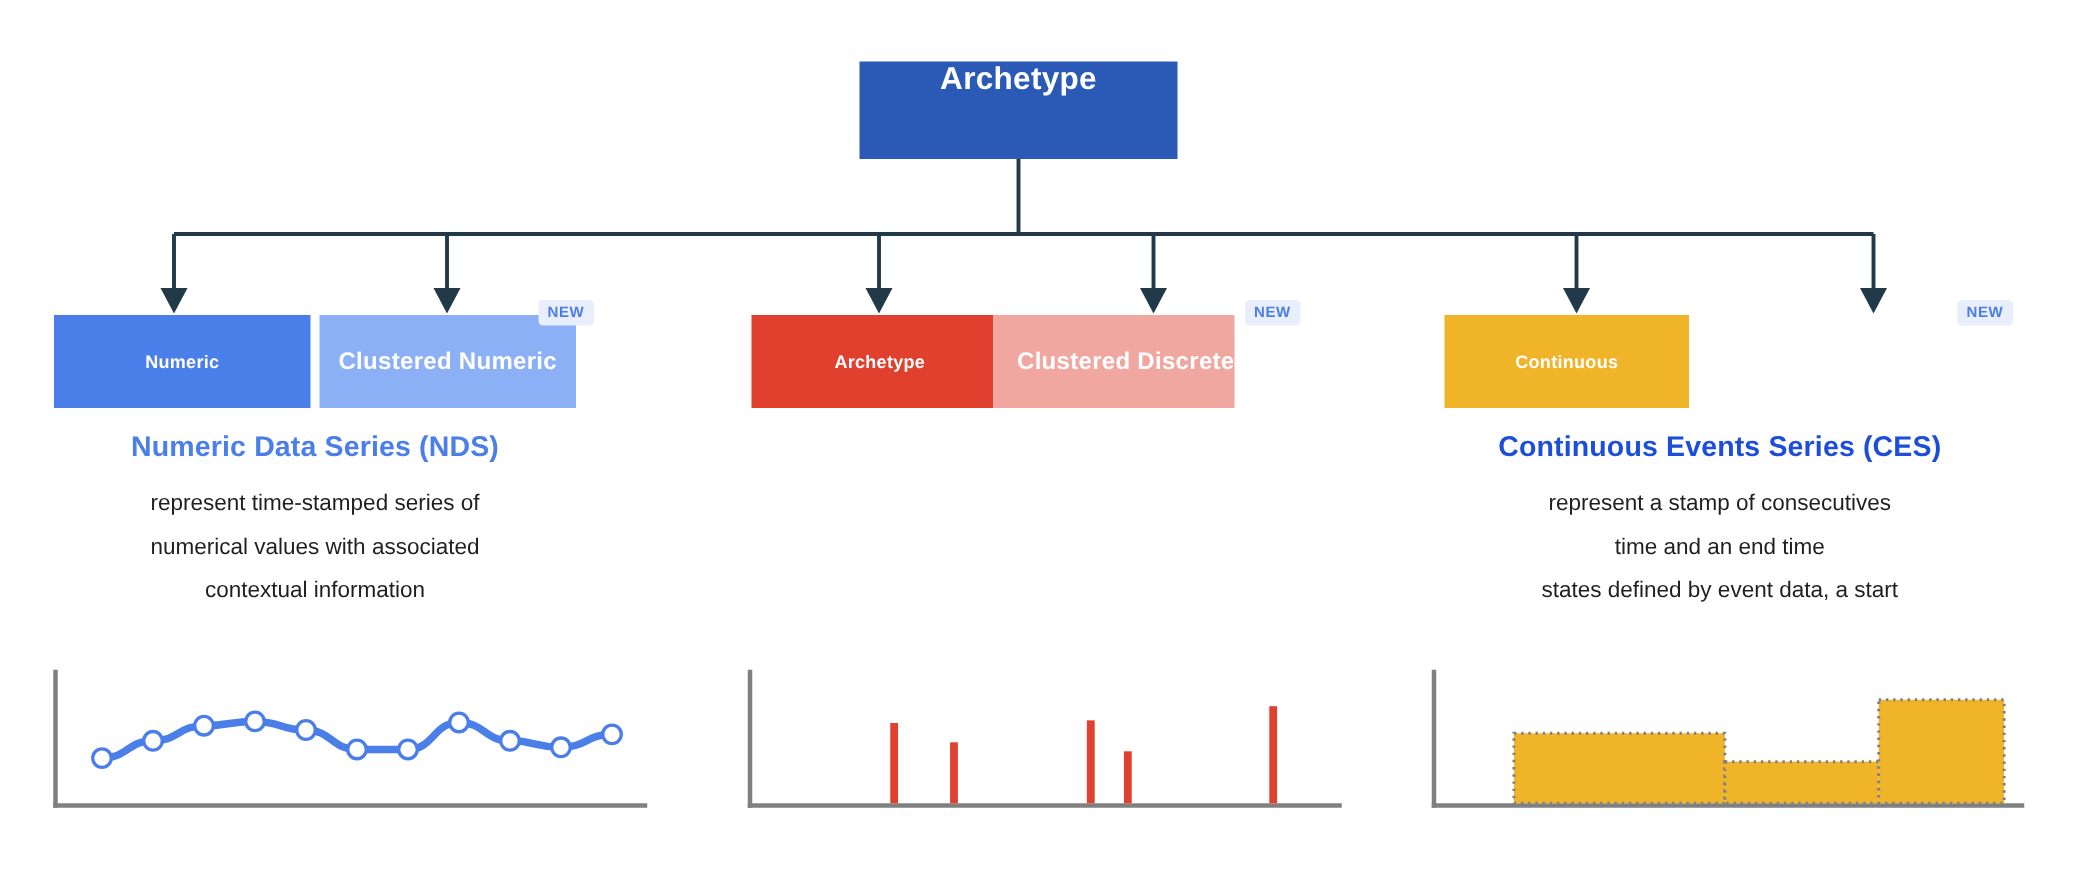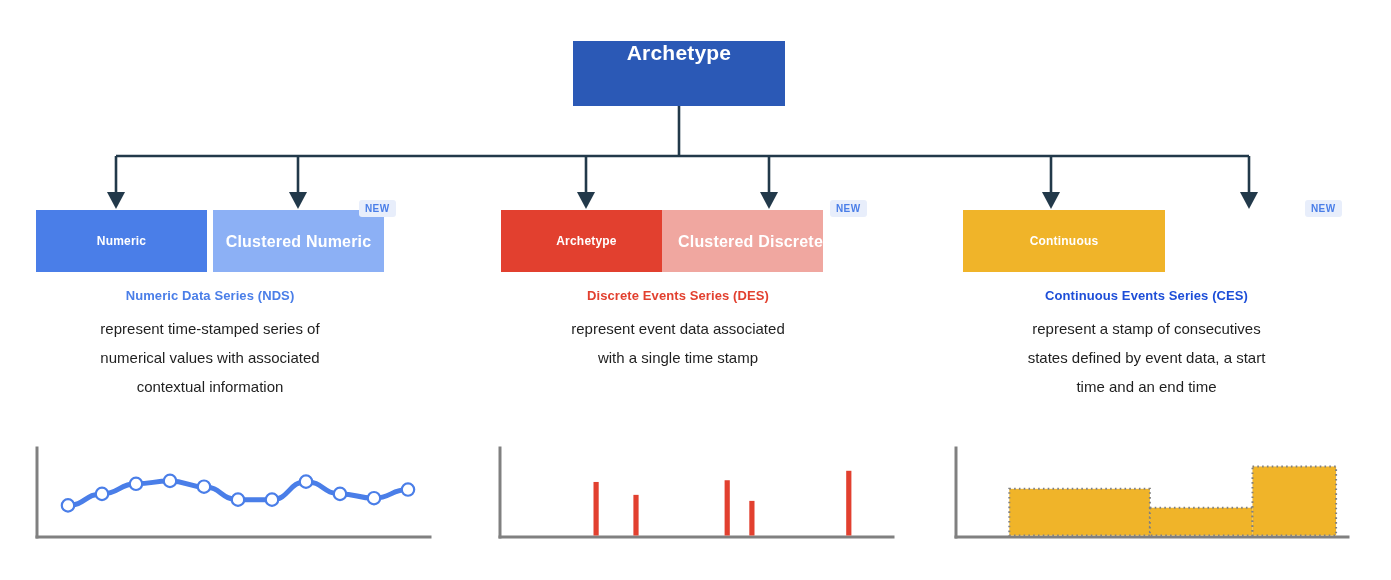--- a/index.html
+++ b/index.html
@@ -35,41 +35,41 @@
   .arch-box .label {
     color: #ffffff; font-size: 12px; font-weight: bold;
     line-height: 24px; letter-spacing: .2px;
   }
   .arch-box.two-line .label { font-size: 16px; line-height: 25px; }
 
   .b-numeric            { left: 36px;   width: 171px; background: #4a7ee8; }
   .b-clustered-numeric  { left: 213px;  width: 171px; background: #8cb0f5; }
   .b-discrete           { left: 501px;  width: 171px; background: #e2402f; }
   .b-clustered-discrete { left: 662px;  width: 161px; background: #f0a7a0; justify-content: flex-end; }
-  .b-continuous         { left: 963px;  width: 202px; background: #f0b429; }
+  .b-continuous         { left: 963px;  width: 163px; background: #f0b429; }
   .b-clustered-continuous { left: 1150px; width: 180px; background: #f9dda0; }
 
   
   .new-badge {
     position: absolute; top: 200px;
     background: #e8eefb; color: #4a7ee8;
     font-size: 10px; font-weight: bold; letter-spacing: .4px;
     padding: 3px 6px 3px 6px; border-radius: 3px;
     line-height: 11px;
   }
   .nb-1 { left: 359px; }
   .nb-2 { left: 830px; }
   .nb-3 { left: 1305px; }
 
   
   .desc {
     position: absolute; top: 288px; text-align: center;
   }
   .desc .title {
-    font-size: 13px; font-weight: bold; margin-bottom: 11px;
+    font-size: 19px; font-weight: bold; margin-bottom: 11px;
     letter-spacing: .1px;
   }
   .desc .body-line {
     font-size: 15px; color: #1f1f1f; line-height: 29px;
   }
   .d-1 { left: 36px;  width: 348px; }
   .d-2 { left: 501px; width: 354px; }
   .d-3 { left: 963px; width: 367px; }
   .d-1 .title { color: #4a7ee8; }
   .d-2 .title { color: #e2402f; }
@@ -133,31 +133,26 @@
   </div>
   <div class="new-badge nb-3">NEW</div>
 
   <div class="desc d-1">
     <div class="title">Numeric Data Series (NDS)</div>
     <div class="body-line">represent time-stamped series of</div>
     <div class="body-line">numerical values with associated</div>
     <div class="body-line">contextual information</div>
   </div>
 
-  <div class="desc d-2">
-    <div class="title">Discrete Events Series (DES)</div>
-    <div class="body-line">represent event data associated</div>
-    <div class="body-line">with a single time stamp</div>
-  </div>
 
   <div class="desc d-3">
     <div class="title">Continuous Events Series (CES)</div>
     <div class="body-line">represent a stamp of consecutives</div>
+    <div class="body-line">time and an end time</div>
     <div class="body-line">states defined by event data, a start</div>
-    <div class="body-line">time and an end time</div>
   </div>
 
   <div class="mini-chart mc-1">
     <svg id="chart-line" width="410" height="105" viewBox="0 0 410 105" xmlns="http://www.w3.org/2000/svg">
         <g stroke="#808080" stroke-width="3" fill="none" stroke-linecap="square">
           <path d="M7,8 L7,97"></path>
           <path d="M7,97 L400,97"></path>
         </g>
         <path d="M38,65.4 C55,65.4 55,53.88 72,53.88 C89,53.88 89,43.800000000000004 106,43.800000000000004 C123,43.800000000000004 123,40.92 140,40.92 C157,40.92 157,46.68000000000001 174,46.68000000000001 C191,46.68000000000001 191,59.64 208,59.64 C225,59.64 225,59.64 242,59.64 C259,59.64 259,41.64 276,41.64 C293,41.64 293,53.88 310,53.88 C327,53.88 327,58.2 344,58.2 C361,58.2 361,49.56 378,49.56" fill="none" stroke="#4a7ee8" stroke-width="5" stroke-linecap="round" stroke-linejoin="round"></path>
         <circle cx="38" cy="65.4" r="6.2" fill="#ffffff" stroke="#4a7ee8" stroke-width="2.2"></circle>

